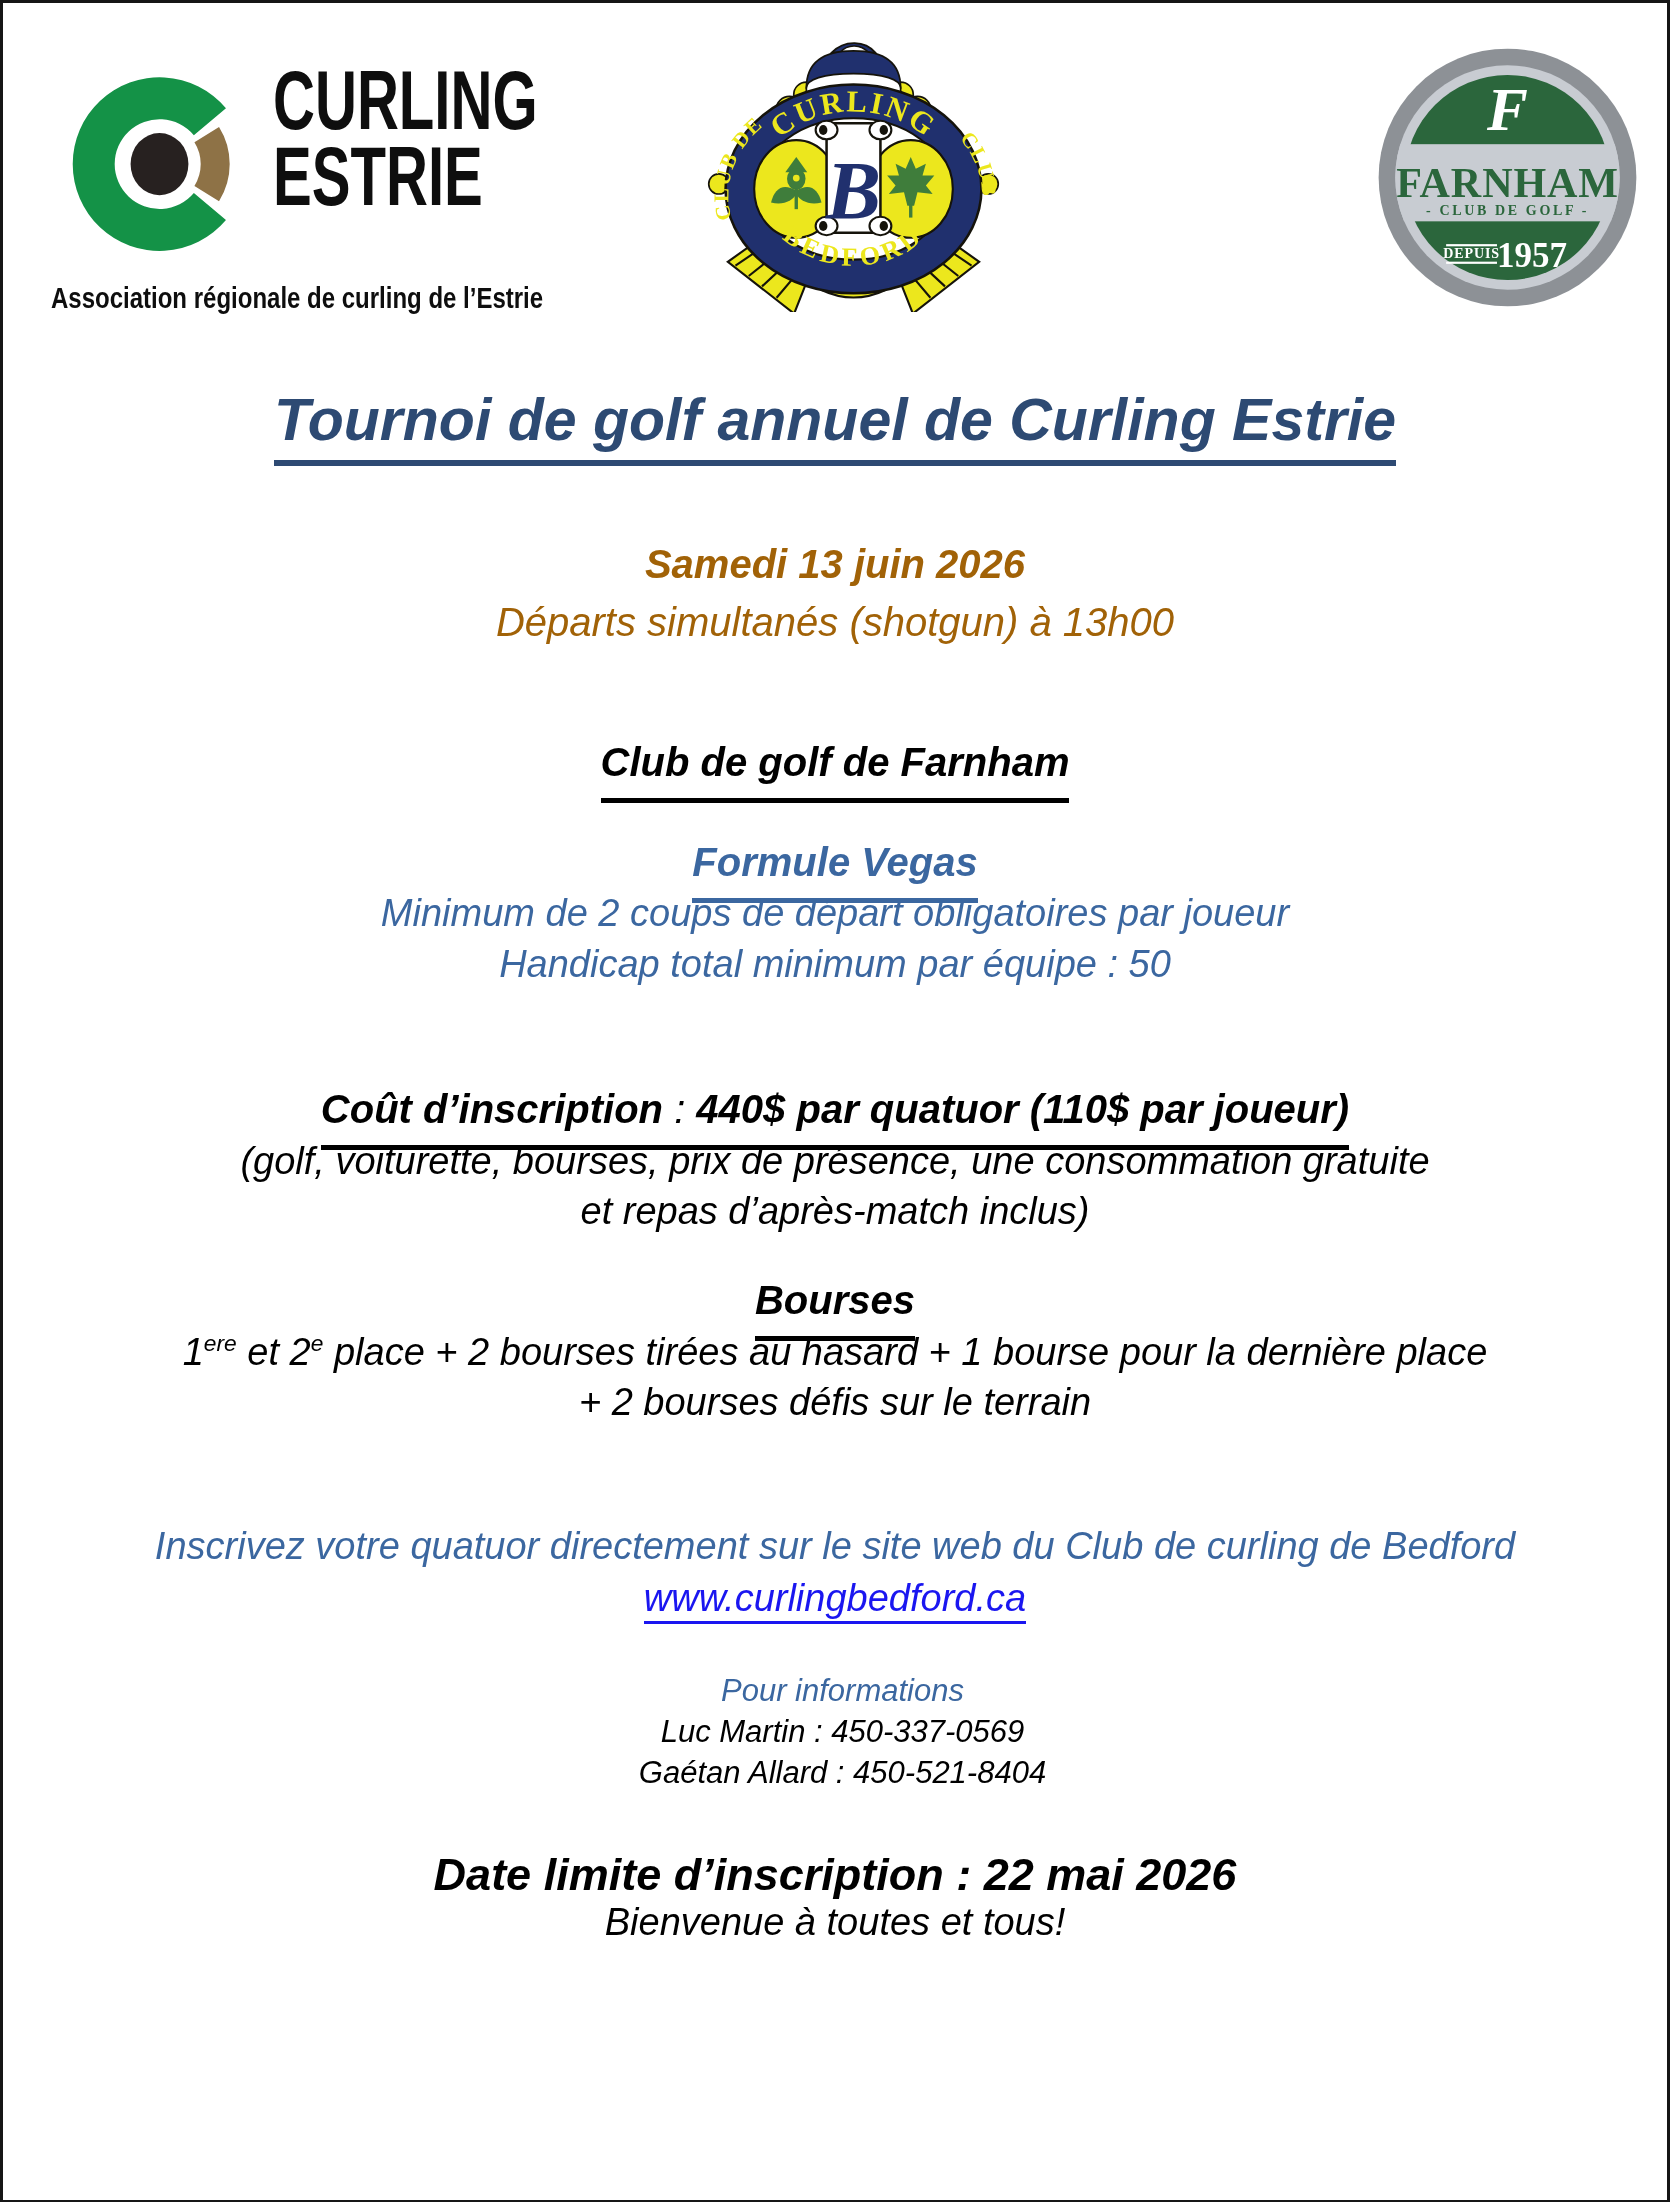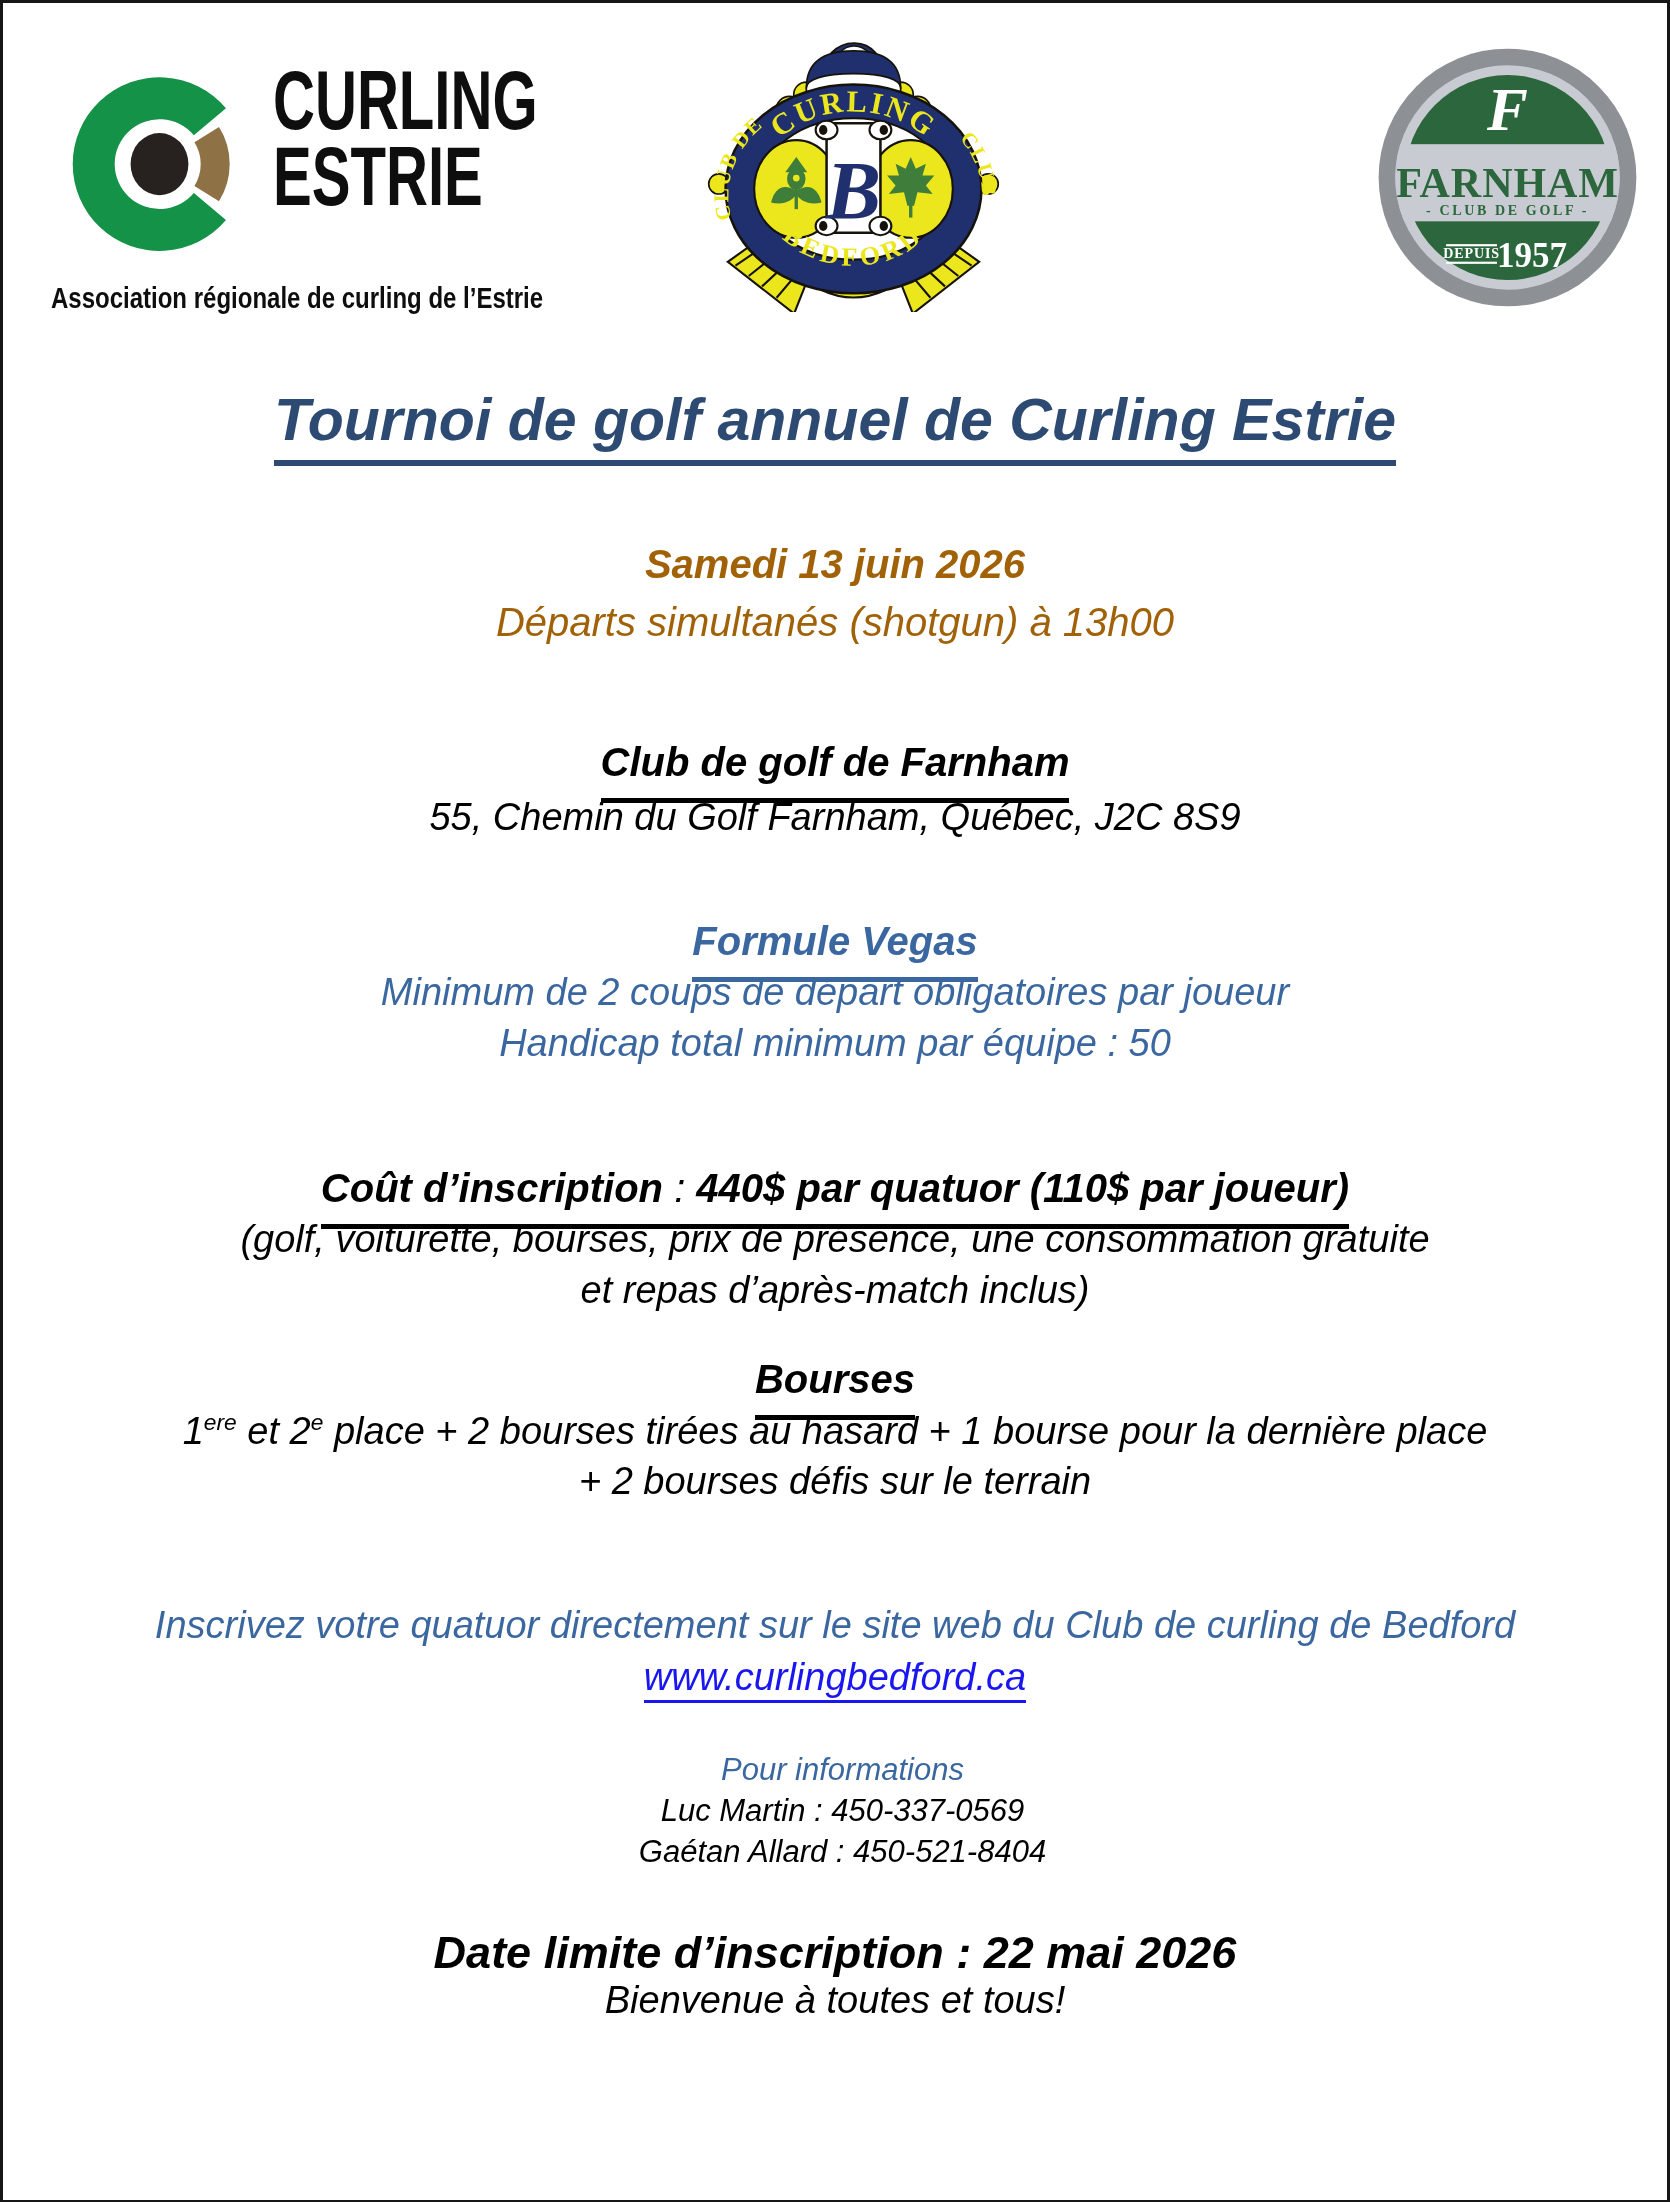--- a/index.html
+++ b/index.html
@@ -39,21 +39,21 @@
   .steel{color:#3b67a0;}
   .u-title{border-bottom:6px solid currentColor;padding-bottom:6.9px;}
   .u-head{border-bottom:5.2px solid currentColor;padding-bottom:14px;}
   .title{
     margin:57px 0 4px;font-size:59px;line-height:1.2;
     font-weight:bold;font-style:italic;color:#2d4a73;
   }
   .sec-event{margin-top:79px;font-size:40px;line-height:1.45;}
   .sec-venue{margin-top:83px;font-size:38px;line-height:1.42;}
   .venue-name{font-size:40px;}
-  .sec-format{margin-top:70px;font-size:38px;line-height:1.32;}
+  .sec-format{margin-top:45px;font-size:38px;line-height:1.32;}
   .format-title{font-size:40px;}
   .sec-cost{margin-top:94px;font-size:38px;line-height:1.32;}
   .cost-title{font-size:40px;}
   .sec-prizes{margin-top:38px;font-size:38px;line-height:1.32;}
   .prizes-title{font-size:40px;}
   .sec-reg{margin-top:93px;font-size:38px;line-height:1.38;}
   .reg-link{
     color:#1a16f0;text-decoration:none;cursor:pointer;
     border-bottom:3.4px solid #1a16f0;padding-bottom:1.7px;
   }
@@ -198,21 +198,20 @@
 
     <section class="sec-event it navy">
       <p class="b">Samedi 13 juin 2026</p>
       <p>Départs simultanés (shotgun) à 13h00</p>
     </section>
 
     <section class="sec-venue it">
       <p class="venue-name b">
         <span class="u-head">Club de golf de Farnham</span>
       </p>
-      <p>55, Chemin du Golf Farnham, Québec, J2C 8S9</p>
     </section>
 
     <section class="sec-format it steel">
       <p class="format-title b">
         <span class="u-head">Formule Vegas</span>
       </p>
       <p>Minimum de 2 coups de départ obligatoires par joueur</p>
       <p>Handicap total minimum par équipe : 50</p>
     </section>
 

